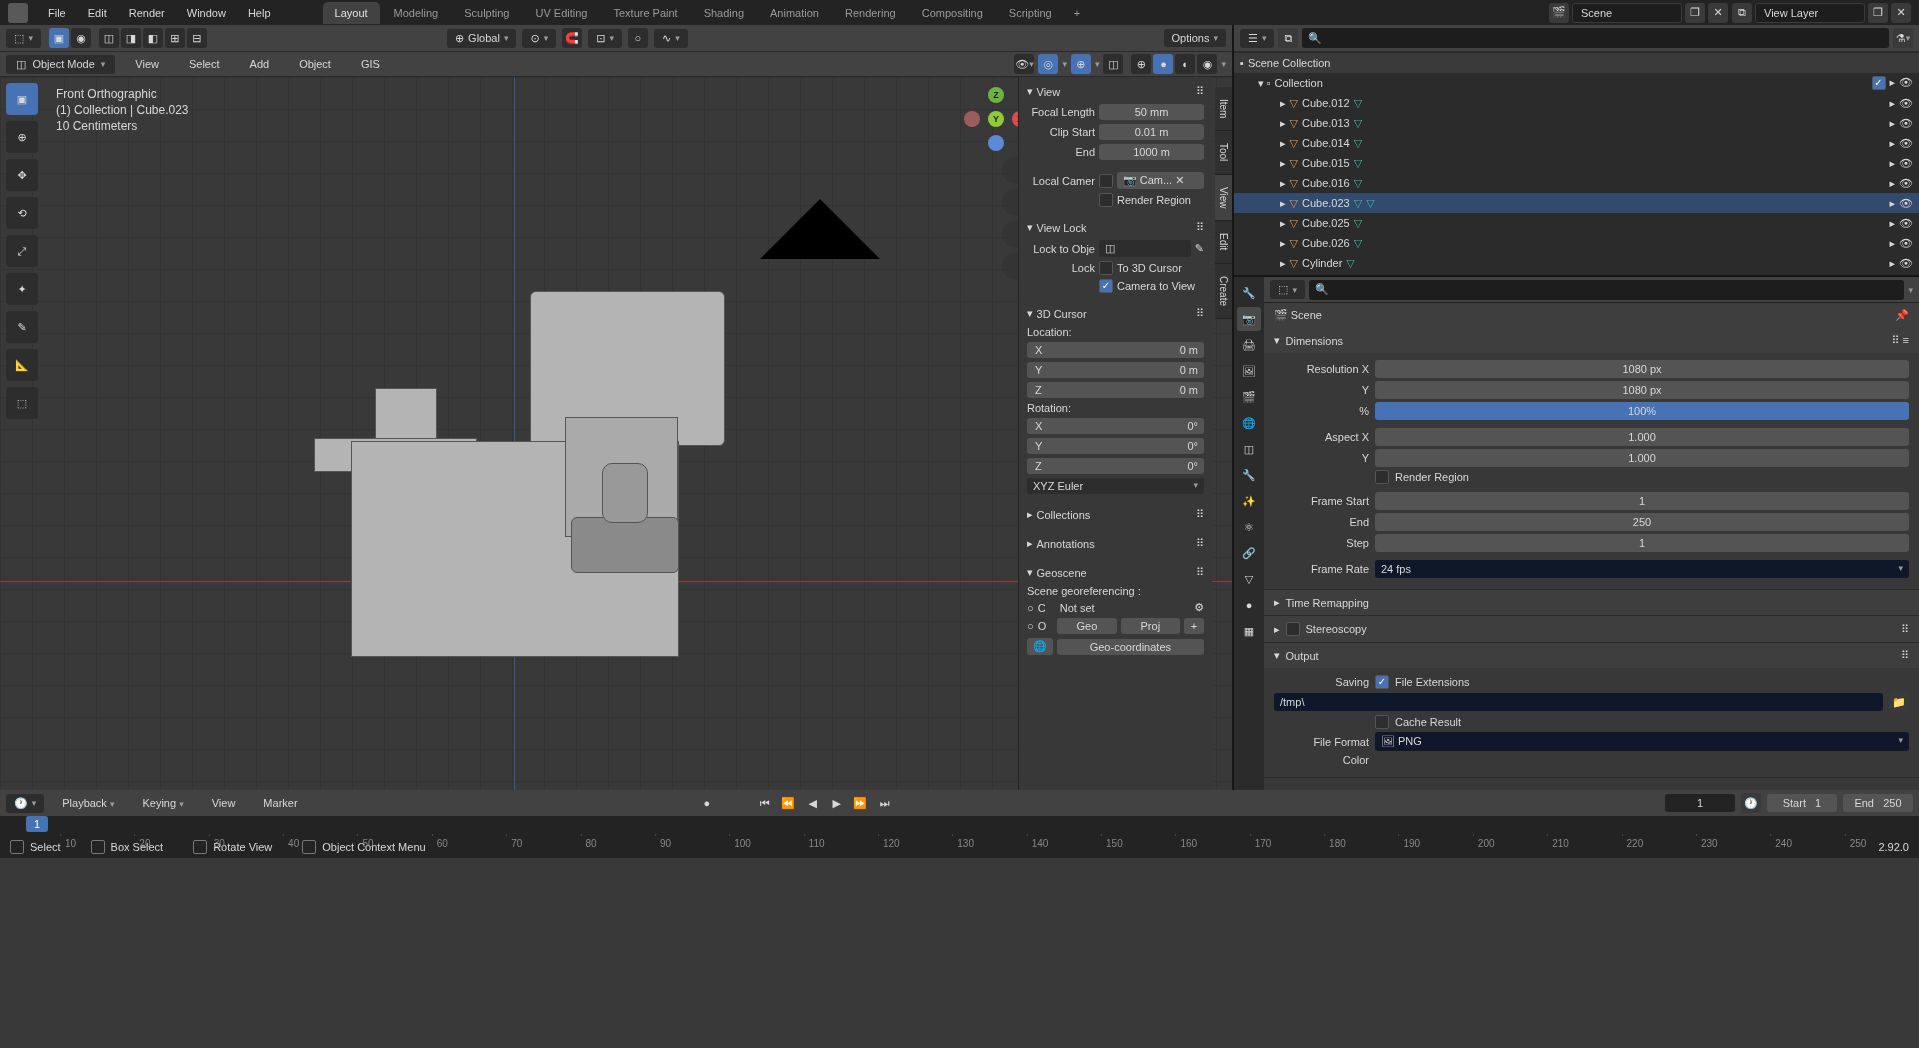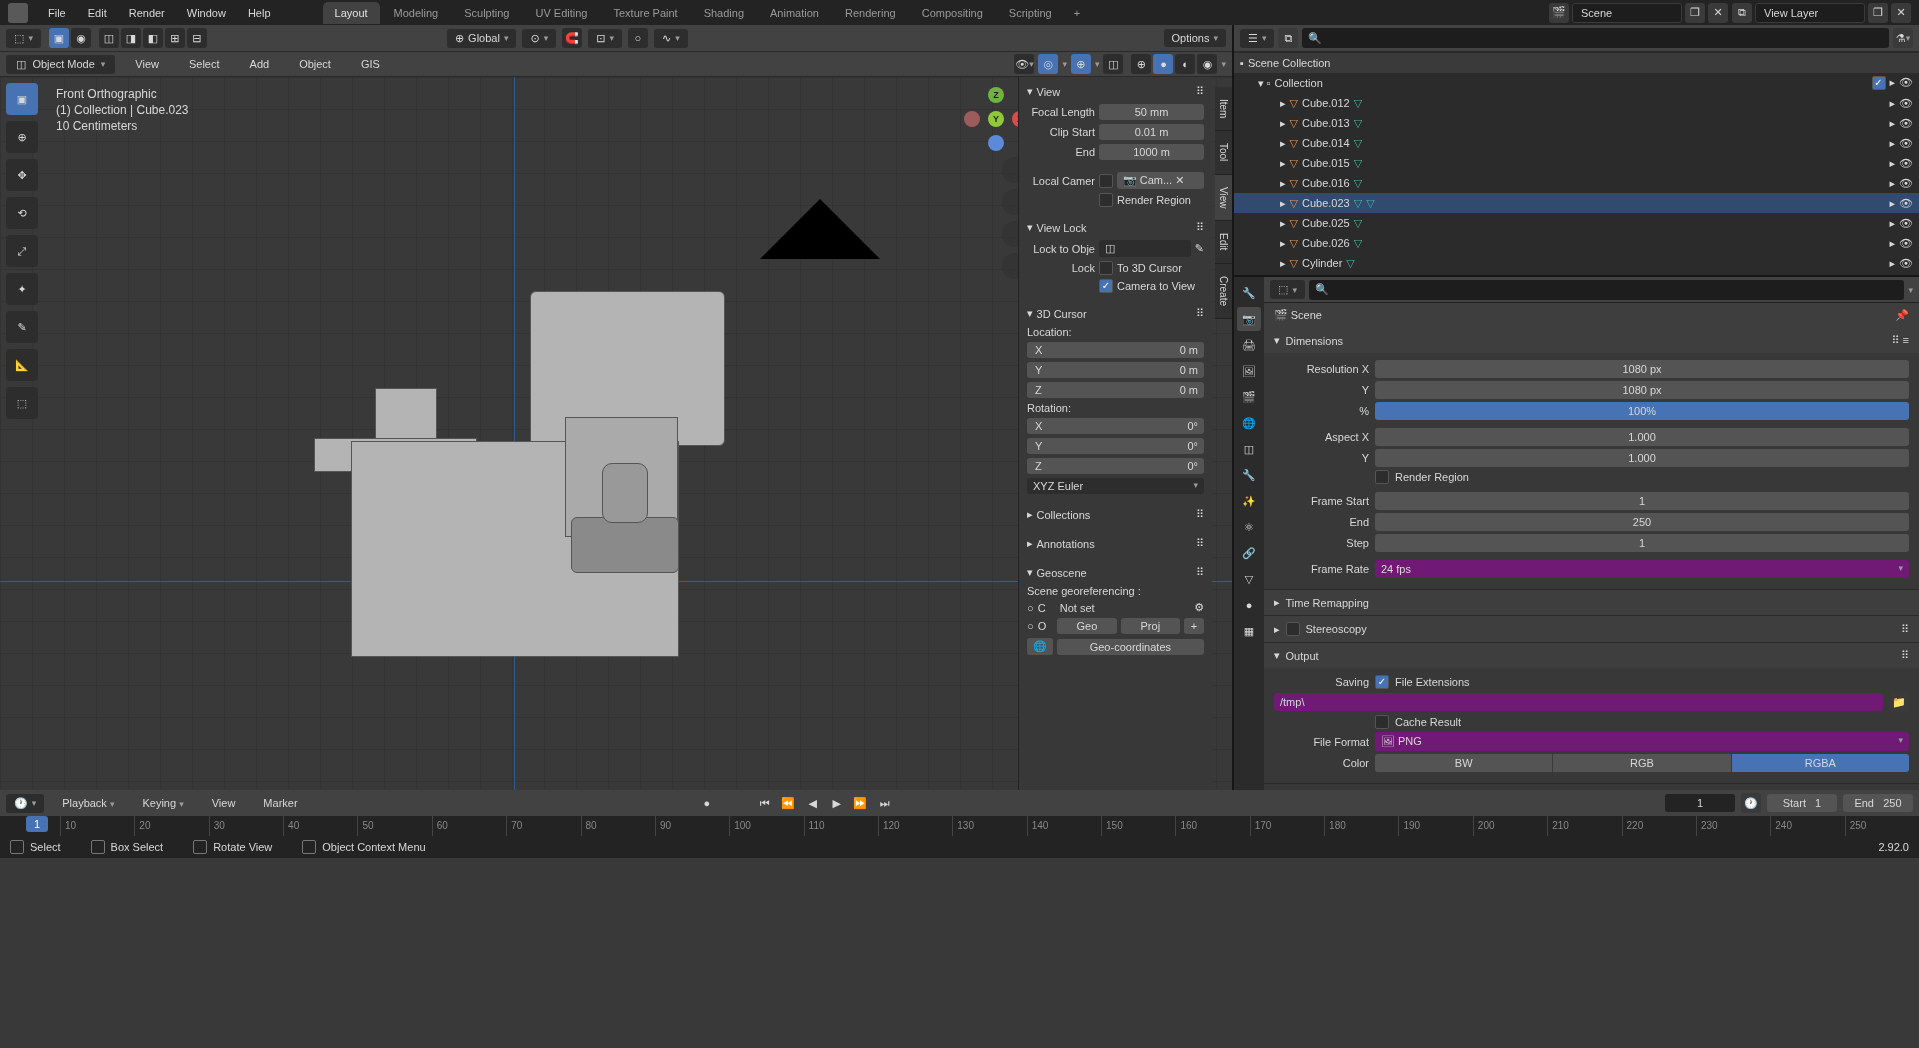--- a/index.html
+++ b/index.html
@@ -50,21 +50,21 @@
 .model-shape { position: absolute; background: #b4b4b4; border: 1px solid #555; }
 .triangle { position:absolute; width:0;height:0;border-left:60px solid transparent;border-right:60px solid transparent;border-bottom:60px solid #000;}
 
 .timeline-area { height: 46px; background: #2d2d2d; display: flex; flex-direction: column; }
 .timeline-header { height: 26px; background: #424242; display: flex; align-items: center; padding: 0 6px; gap: 8px; }
 .play-controls { margin: 0 auto; display: flex; gap: 4px; align-items: center; }
 .play-btn { width: 20px; height: 20px; display:flex;align-items:center;justify-content:center; }
 .frame-box { background: #545454; padding: 3px 0; border-radius: 3px; width: 70px; text-align: center; }
 .frame-box.current { background: #232323; }
 .timeline-ruler { height: 20px; background: #232323; display: flex; position: relative; }
-.ruler-tick { flex: 1; text-align: left; padding-left: 4px; color: #888; font-size: 10px; line-height: 20px; border-left: 1px solid #444; }
+.ruler-tick { flex: 1; text-align: left; padding-left: 4px; color: #888; font-size: 10px; line-height: 20px; border-left: 1px solid #444; margin-top: 18px; }
 .frame-marker { position:absolute; left: 26px; top: 0; background: #4772b3; padding: 2px 8px; border-radius: 3px; color: #fff; }
 
 .statusbar { height: 22px; background: #232323; display: flex; align-items: center; padding: 0 10px; gap: 30px; }
 .status-item { display: flex; align-items: center; gap: 6px; color: #999; }
 .status-icon { width: 14px; height: 14px; border: 1px solid #777; border-radius: 2px; }
 
 .right-col { width: 687px; display: flex; flex-direction: column; }
 .outliner { flex: 0 0 247px; background: #2b2b2b; border-left: 2px solid #161616; display: flex; flex-direction: column; }
 .outliner-header { height: 26px; background: #424242; display: flex; align-items: center; padding: 0 6px; gap: 4px; }
 .search-box { flex: 1; background: #1d1d1d; border-radius: 3px; padding: 3px 6px; height: 20px; display:flex;align-items:center;gap:4px;}
@@ -82,21 +82,21 @@
 .prop-tab.active { background: #4a4a4a; }
 .props-content { flex: 1; overflow-y: auto; padding: 0; }
 .props-header { height: 26px; background: #424242; display: flex; align-items: center; padding: 0 6px; gap: 4px; border-bottom:1px solid #222;}
 .panel-section { border-bottom: 1px solid #2a2a2a; }
 .panel-title { padding: 6px 10px; display: flex; align-items: center; gap: 6px; background: #3e3e3e; }
 .panel-body { padding: 4px 10px 8px 10px; }
 .prop-row { display: flex; align-items: center; margin: 3px 0; gap: 6px; }
 .prop-label { width: 95px; text-align: right; font-size: 11px; }
 .prop-value { flex: 1; background: #545454; padding: 3px 6px; border-radius: 3px; text-align: center; }
 .prop-value.highlighted { background: #4772b3; }
-.prop-value.dark { background: #701a75; text-align:left; }
+.prop-value.dark { background: #0f172a; text-align:left; }
 .checkbox { width: 14px; height: 14px; background: #2d2d2d; border: 1px solid #555; border-radius: 2px; }
 .checkbox.checked { background: #4772b3; }
 .checkbox.checked::after { content: '✓'; font-size: 10px; color: #fff; display:block;text-align:center;line-height:12px;}
 .radio-btns { display:flex; gap:0;}
 .radio-btn { flex:1; background:#545454; padding:3px 6px; text-align:center; border-right:1px solid #3a3a3a;}
 .radio-btn.active { background:#4772b3;}
 .radio-btn:first-child { border-radius: 3px 0 0 3px; }
 .radio-btn:last-child { border-radius: 0 3px 3px 0; border-right:none;}
 .n-panel-section { padding: 4px 8px; }
 .n-panel-title { display:flex; align-items:center; gap:4px; padding: 4px 0;}
@@ -495,25 +495,20 @@
                 <div class="prop-label"></div>
                 <div class="checkbox"></div>
                 <span>Cache Result</span>
               </div>
             <div class="prop-row">
                 <div class="prop-label">File Format</div>
                 <div class="prop-value dark">🖼 <span>PNG</span><span style="float:right;" class="chevron">▾</span></div>
               </div>
             <div class="prop-row">
                 <div class="prop-label">Color</div>
-              <div class="radio-btns" style="flex:1;">
-                <div class="radio-btn">BW</div>
-                <div class="radio-btn">RGB</div>
-                <div class="radio-btn active">RGBA</div>
-              </div>
             </div>
           </div>
         </div>
       </div>
     </div>
   </div>
 </div>
 
 <div class="timeline-area">
   <div class="timeline-header">

